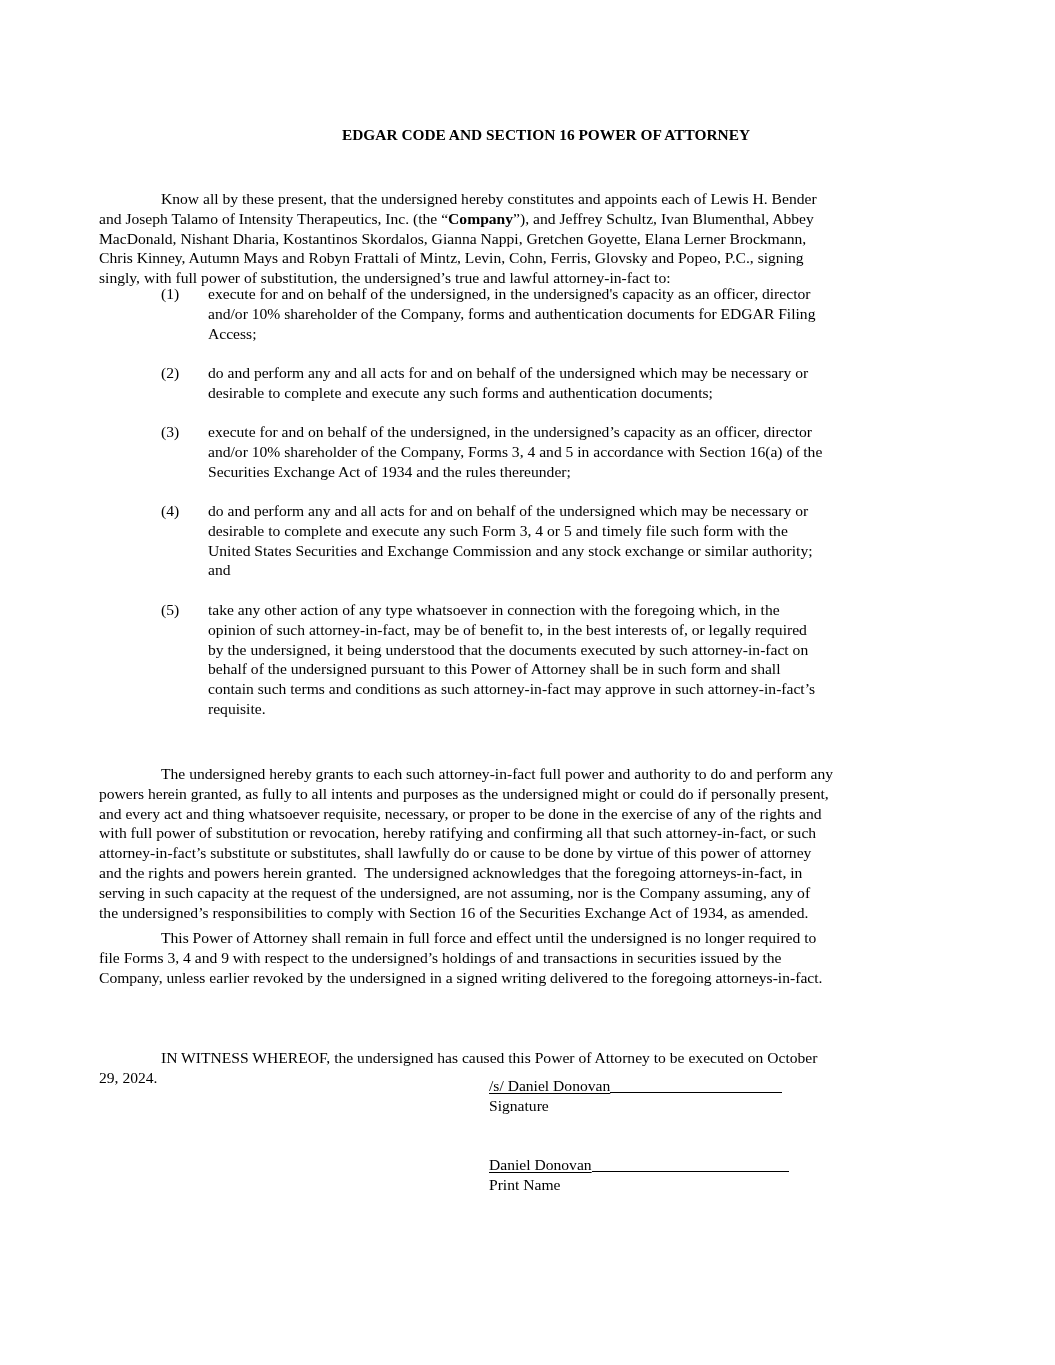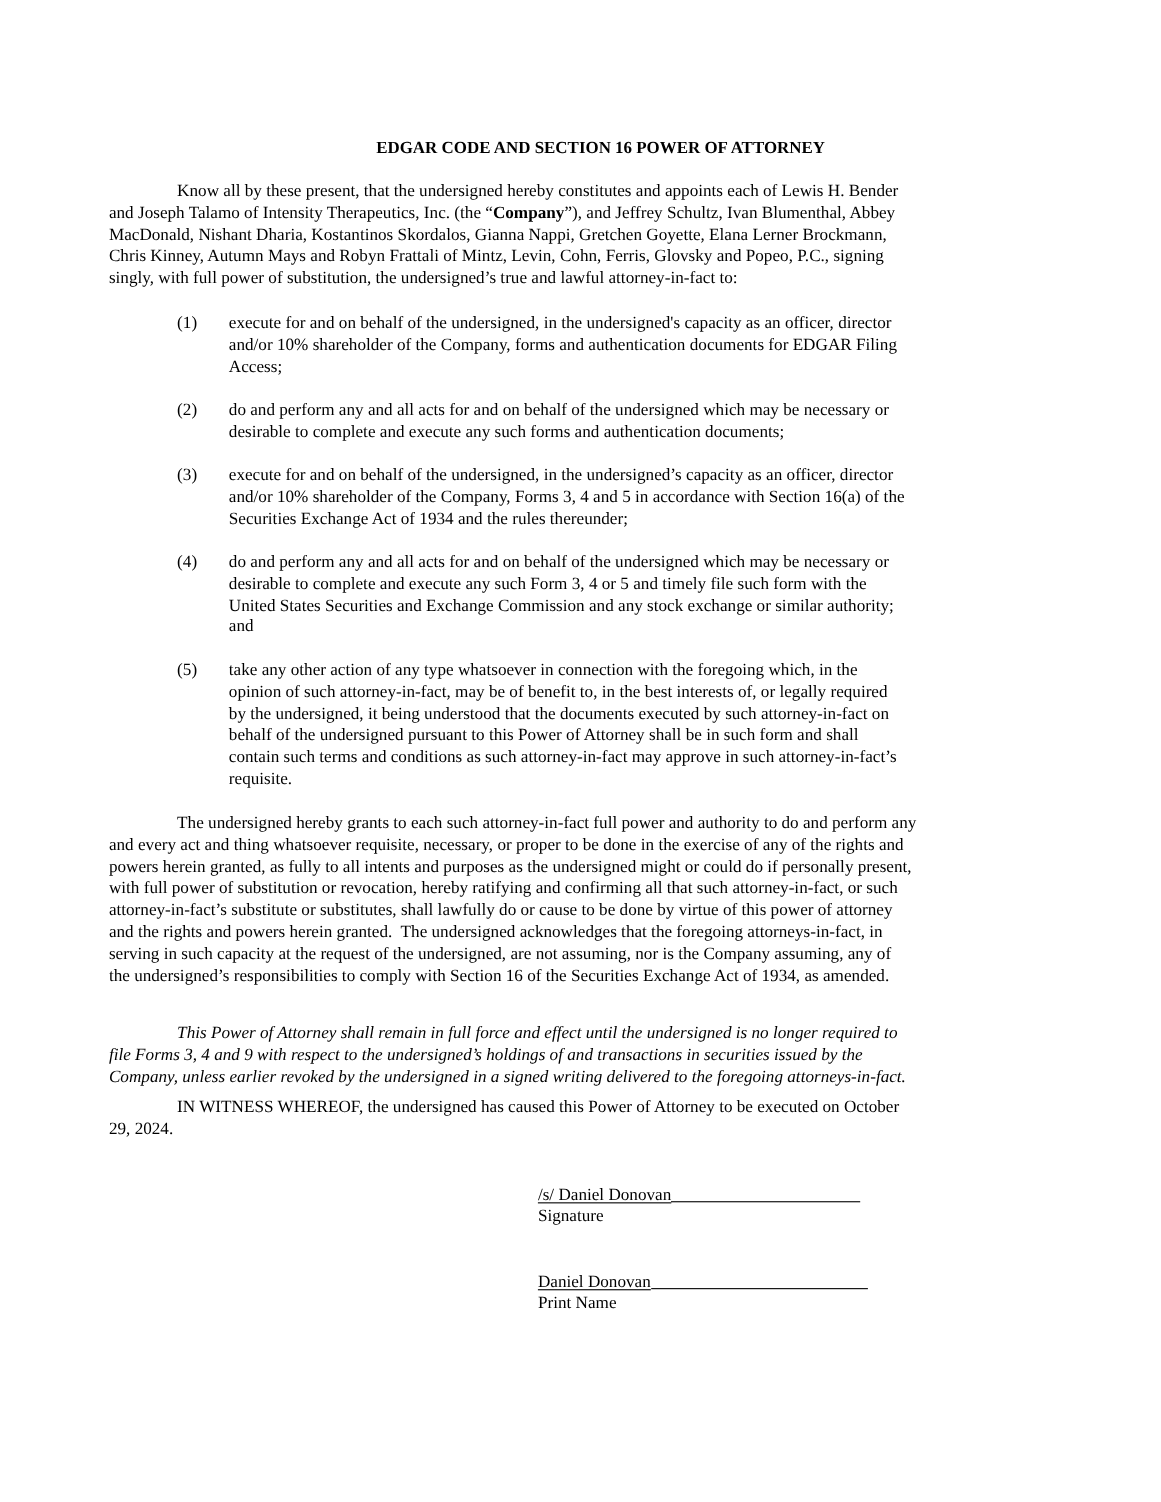--- a/index.html
+++ b/index.html
@@ -32,20 +32,21 @@
       text-align: center;
       font-weight: bold;
       font-size: 15.4px;
       letter-spacing: 0px;
     }
     .para {
       position: absolute;
       left: 99px;
       width: 820px;
       white-space: nowrap;
+      margin-top: 25px;
     }
     .para .line { display: block; height: 19.8px; }
     .para .line.indent { padding-left: 62px; }
     .item {
       position: absolute;
       left: 161px;
       width: 760px;
       white-space: nowrap;
     }
     .item .num {
@@ -138,36 +139,36 @@
       <span class="line">opinion of such attorney-in-fact, may be of benefit to, in the best interests of, or legally required</span>
       <span class="line">by the undersigned, it being understood that the documents executed by such attorney-in-fact on</span>
       <span class="line">behalf of the undersigned pursuant to this Power of Attorney shall be in such form and shall</span>
       <span class="line">contain such terms and conditions as such attorney-in-fact may approve in such attorney-in-fact’s</span>
       <span class="line">requisite.</span>
     </div>
   </div>
 
   <div class="para" style="top:739px;">
     <span class="line indent">The undersigned hereby grants to each such attorney-in-fact full power and authority to do and perform any</span>
+    <span class="line">powers herein granted, as fully to all intents and purposes as the undersigned might or could do if personally present,</span>
     <span class="line">and every act and thing whatsoever requisite, necessary, or proper to be done in the exercise of any of the rights and</span>
-    <span class="line">powers herein granted, as fully to all intents and purposes as the undersigned might or could do if personally present,</span>
     <span class="line">with full power of substitution or revocation, hereby ratifying and confirming all that such attorney-in-fact, or such</span>
     <span class="line">attorney-in-fact’s substitute or substitutes, shall lawfully do or cause to be done by virtue of this power of attorney</span>
     <span class="line" style="white-space:pre;">and the rights and powers herein granted.  The undersigned acknowledges that the foregoing attorneys-in-fact, in</span>
     <span class="line">serving in such capacity at the request of the undersigned, are not assuming, nor is the Company assuming, any of</span>
     <span class="line">the undersigned’s responsibilities to comply with Section 16 of the Securities Exchange Act of 1934, as amended.</span>
   </div>
 
-  <div class="para" style="top:930px;font-style:italic;">
+  <div class="para" style="top:903px;">
     <span class="line indent">This Power of Attorney shall remain in full force and effect until the undersigned is no longer required to</span>
     <span class="line">file Forms 3, 4 and 9 with respect to the undersigned’s holdings of and transactions in securities issued by the</span>
     <span class="line">Company, unless earlier revoked by the undersigned in a signed writing delivered to the foregoing attorneys-in-fact.</span>
   </div>
 
-  <div class="para" style="top:997px;">
+  <div class="para" style="top:1023px;">
     <span class="line indent">IN WITNESS WHEREOF, the undersigned has caused this Power of Attorney to be executed on October</span>
     <span class="line">29, 2024.</span>
   </div>
 
   <div class="sig-block" style="top:1076px;">
     <span class="sig-label"><span class="sig-line">/s/ Daniel Donovan</span><span class="sig-fill" style="width:172px;"></span></span>
     <span class="sig-label">Signature</span>
   </div>
 
   <div class="sig-block" style="top:1155px;">

